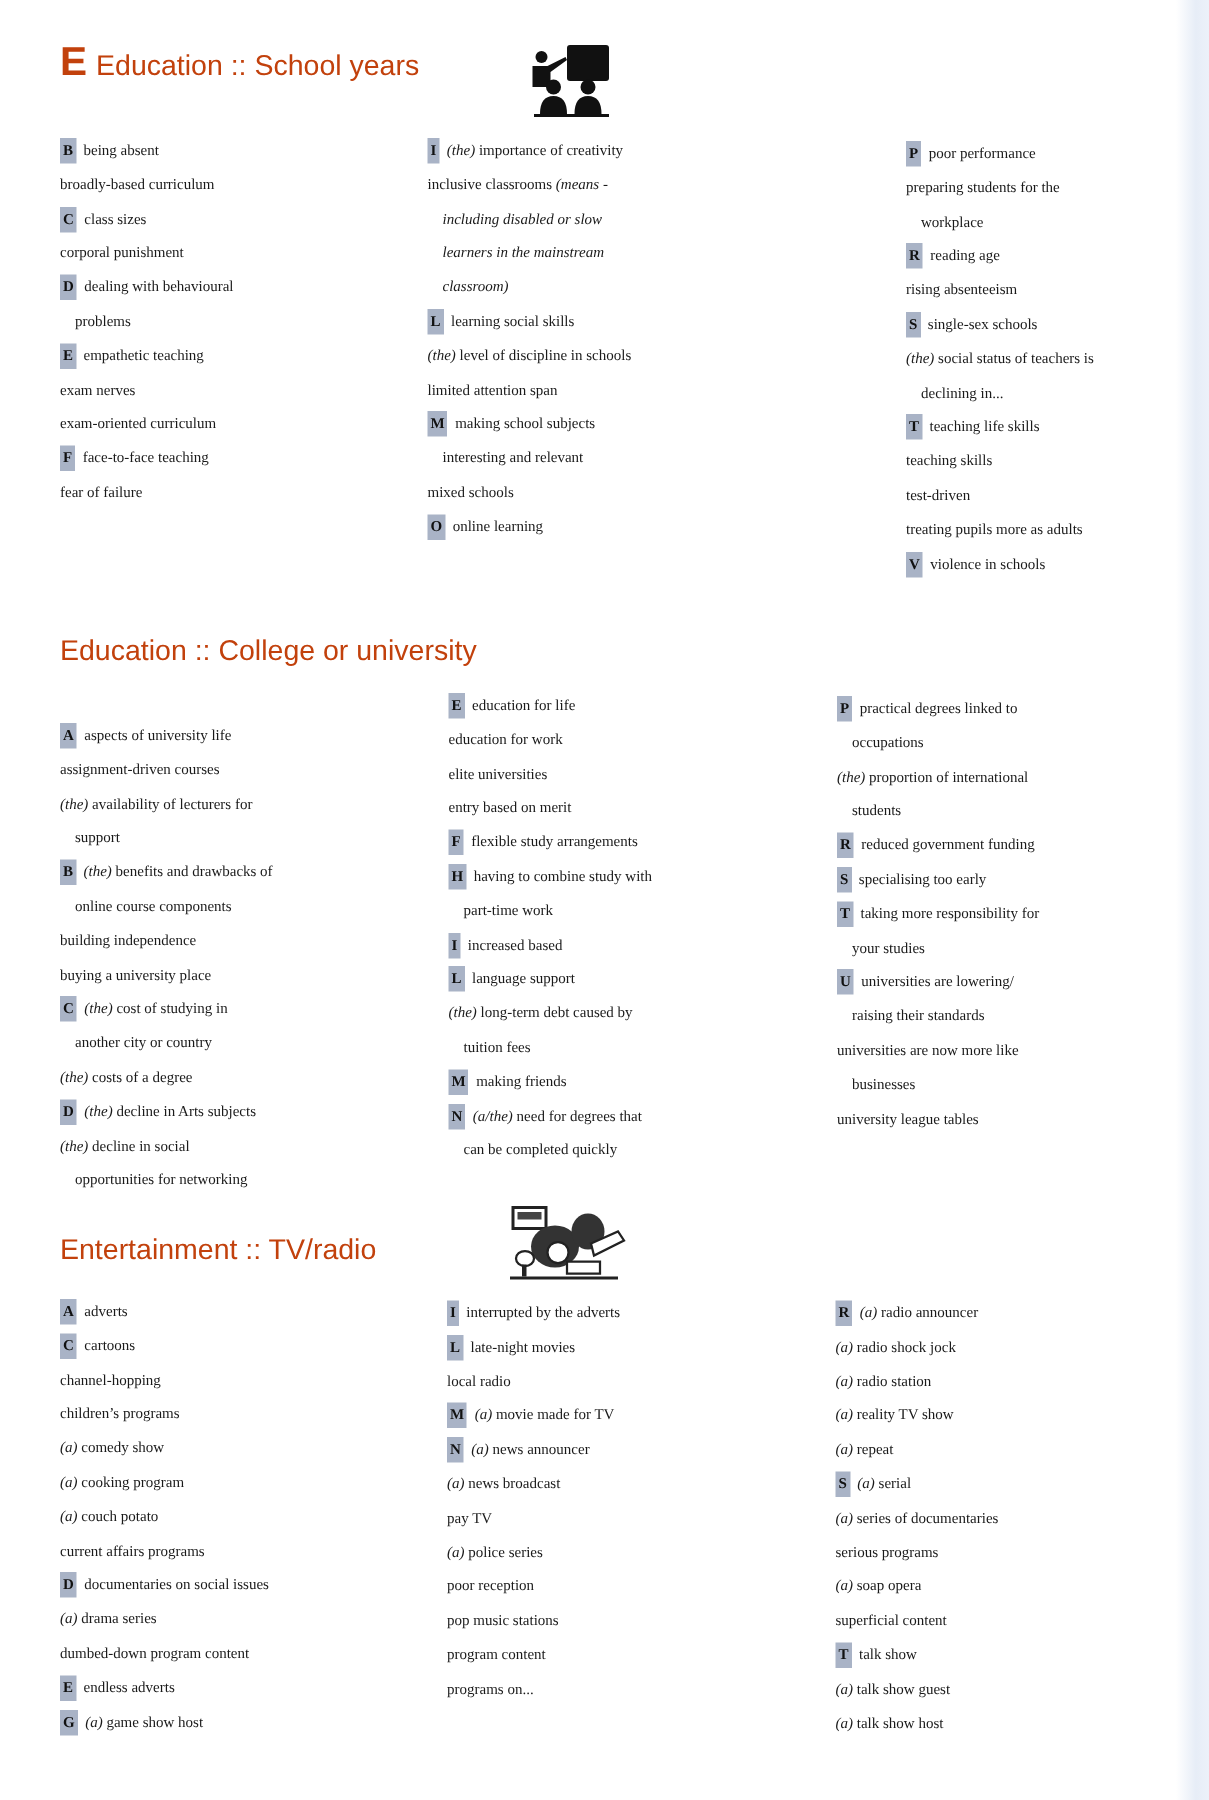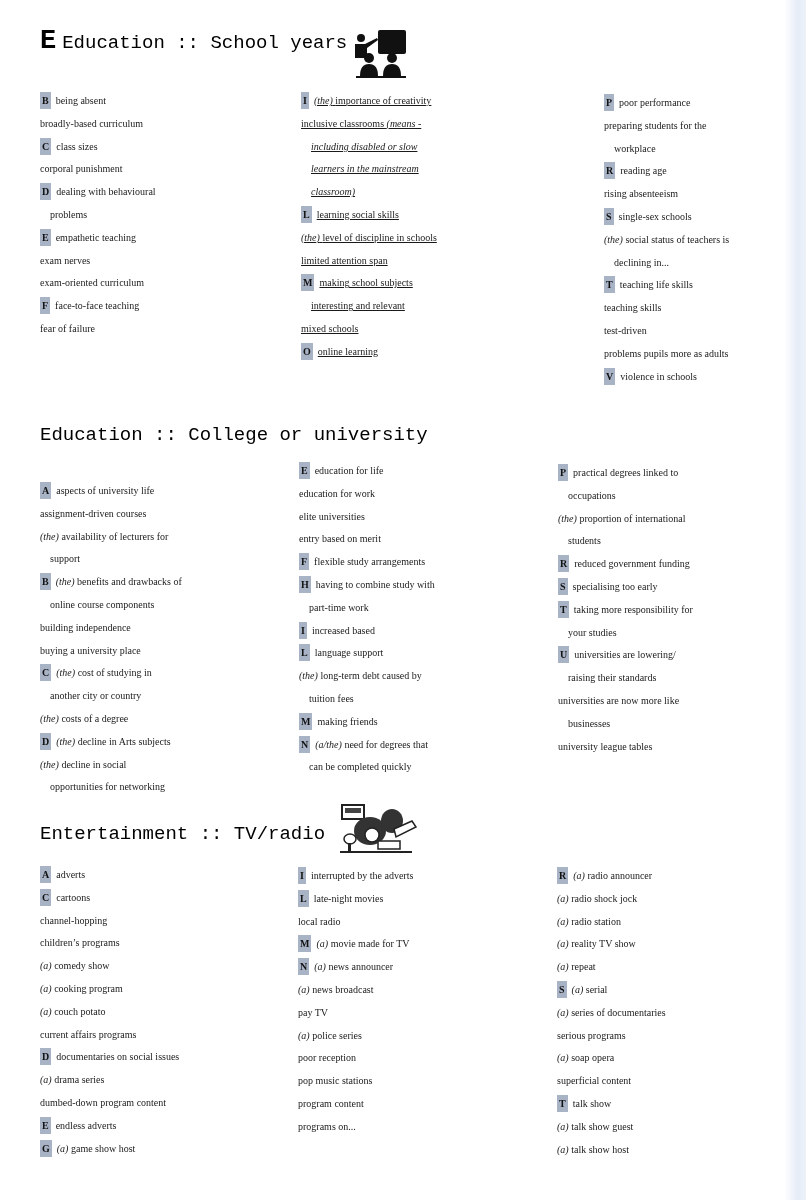--- a/index.html
+++ b/index.html
@@ -10,22 +10,22 @@
     color: #1a1a1a;
     position: relative;
   }
   .page { position: absolute; left: 0; top: 0; width: 806px; height: 1200px; }
   .edge-shadow {
     position: absolute; right: 0; top: 0; width: 22px; height: 1200px;
     background: linear-gradient(to right, rgba(240,244,250,0) 0%, rgba(228,235,246,0.9) 60%, rgba(236,241,249,1) 100%);
   }
   .section-title {
     position: absolute; left: 40px;
-    font-family: Liberation Mono, monospace;
-    font-size: 19px; color: #000000;
+    font-family: Liberation Sans, sans-serif;
+    font-size: 19px; color: #c2410c;
   }
   .section-title .big-letter { font-size: 27px; font-weight: bold; margin-right: 6px; }
   .col {
     position: absolute;
     font-family: "Liberation Serif", serif;
     font-size: 10px; line-height: 22.8px;
   }
   .entry { position: relative; padding-left: 0; }
   .entry .cont { padding-left: 10px; display: block; }
   .badge {
@@ -64,41 +64,41 @@
       <div class="entry"><span>broadly-based curriculum</span></div>
       <div class="entry"><span class="badge">C</span><span>class sizes</span></div>
       <div class="entry"><span>corporal punishment</span></div>
       <div class="entry"><span class="badge">D</span><span>dealing with behavioural</span><span class="cont">problems</span></div>
       <div class="entry"><span class="badge">E</span><span>empathetic teaching</span></div>
       <div class="entry"><span>exam nerves</span></div>
       <div class="entry"><span>exam-oriented curriculum</span></div>
       <div class="entry"><span class="badge">F</span><span>face-to-face teaching</span></div>
       <div class="entry"><span>fear of failure</span></div>
     </div>
-  <div class="col" style="left:301px; top:90px; width:250px;text-decoration:underline;">
+  <div class="col" style="left:285px; top:90px; width:250px;">
       <div class="entry"><span class="badge">I</span><span class="it">(the)</span> <span>importance of creativity</span></div>
       <div class="entry"><span>inclusive classrooms</span> <span class="it">(means -</span><span class="cont it">including disabled or slow</span><span class="cont it">learners in the mainstream</span><span class="cont it">classroom)</span></div>
       <div class="entry"><span class="badge">L</span><span>learning social skills</span></div>
       <div class="entry"><span class="it">(the)</span> <span>level of discipline in schools</span></div>
       <div class="entry"><span>limited attention span</span></div>
       <div class="entry"><span class="badge">M</span><span>making school subjects</span><span class="cont">interesting and relevant</span></div>
       <div class="entry"><span>mixed schools</span></div>
       <div class="entry"><span class="badge">O</span><span>online learning</span></div>
     </div>
   <div class="col" style="left:560px; top:92px; width:240px;margin-left:44px;">
       <div class="entry"><span class="badge">P</span><span>poor performance</span></div>
       <div class="entry"><span>preparing students for the</span><span class="cont">workplace</span></div>
       <div class="entry"><span class="badge">R</span><span>reading age</span></div>
       <div class="entry"><span>rising absenteeism</span></div>
       <div class="entry"><span class="badge">S</span><span>single-sex schools</span></div>
       <div class="entry"><span class="it">(the)</span> <span>social status of teachers is</span><span class="cont">declining in...</span></div>
       <div class="entry"><span class="badge">T</span><span>teaching life skills</span></div>
       <div class="entry"><span>teaching skills</span></div>
       <div class="entry"><span>test-driven</span></div>
-      <div class="entry"><span>problems pupils more as adults</span></div>
+      <div class="entry"><span>treating pupils more as adults</span></div>
       <div class="entry"><span class="badge">V</span><span>violence in schools</span></div>
     </div>
 
   <div class="section-title" style="top:424px;">
     <span>Education :: College or university</span>
   </div>
   <div class="col" style="left:40px; top:480px; width:255px;">
       <div class="entry"><span class="badge">A</span><span>aspects of university life</span></div>
       <div class="entry"><span>assignment-driven courses</span></div>
       <div class="entry"><span class="it">(the)</span> <span>availability of lecturers for</span><span class="cont">support</span></div>

